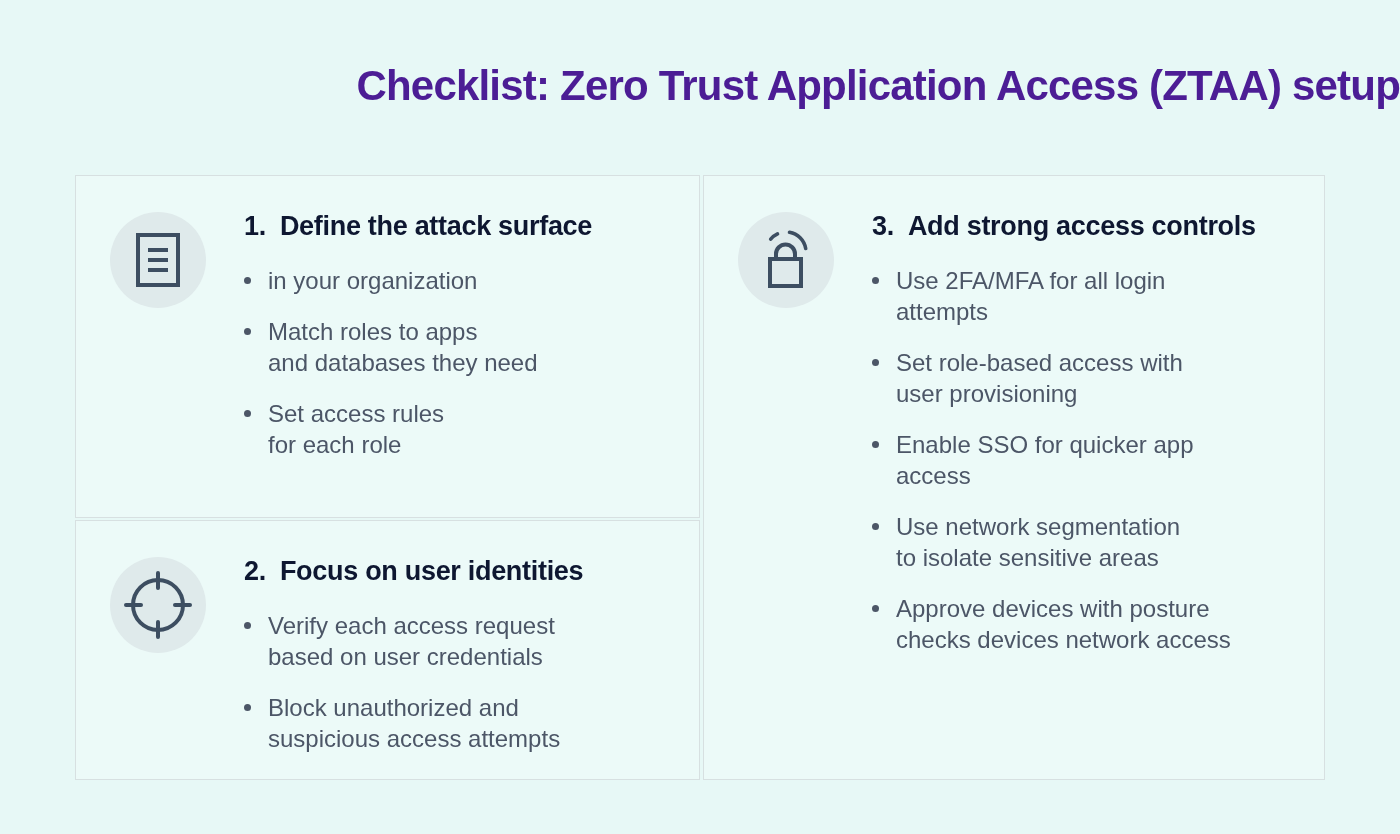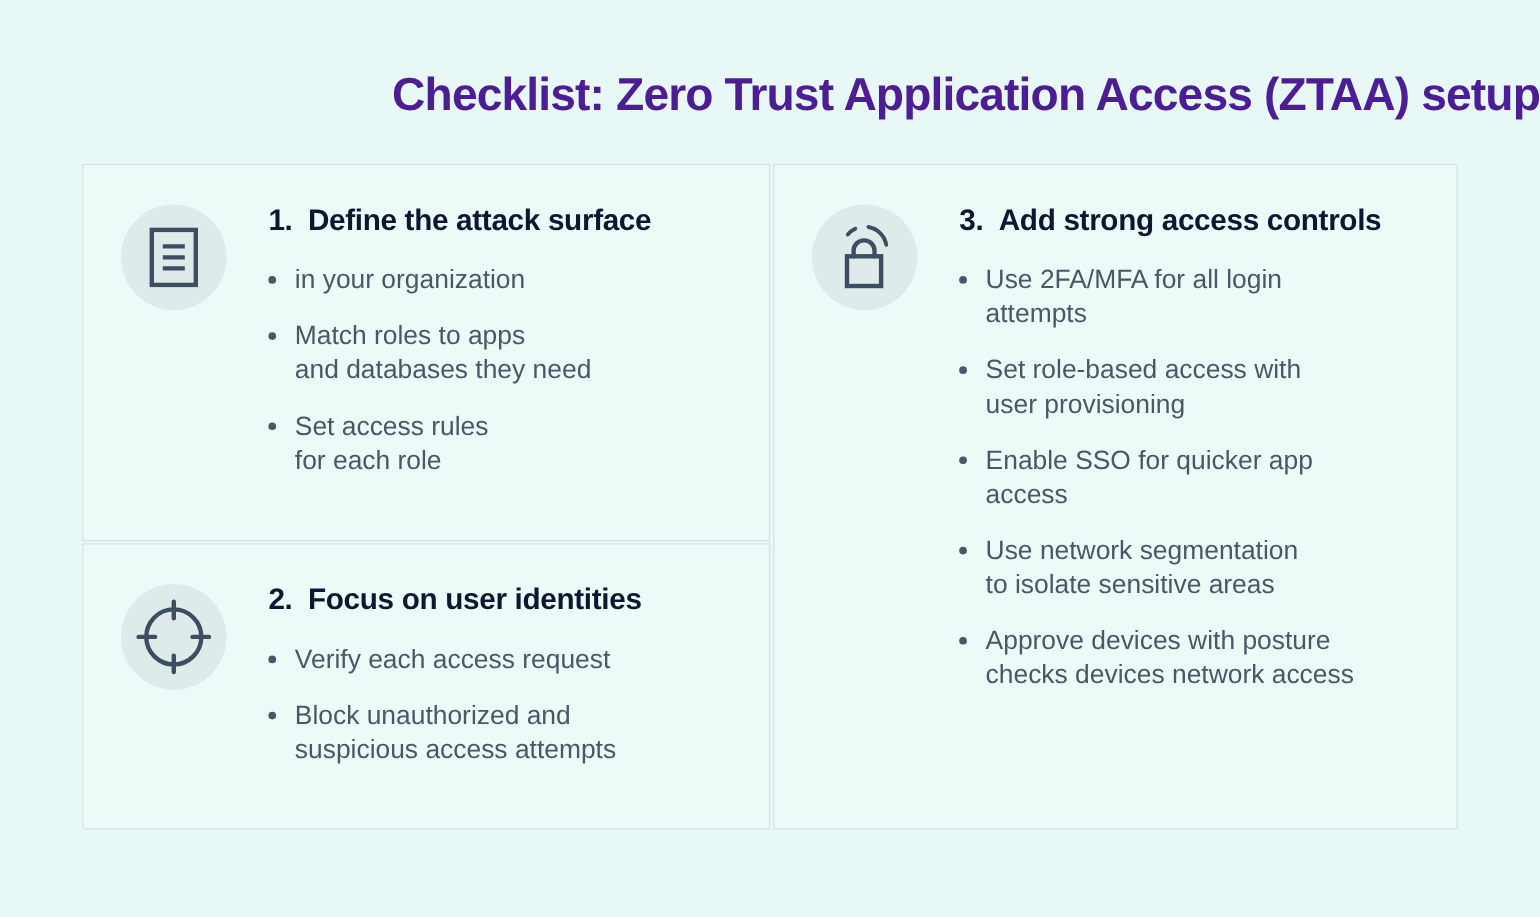--- a/index.html
+++ b/index.html
@@ -14,21 +14,21 @@
     position: absolute;
     top: 62px; left: 0; width: 1400px;
     text-align: right;
     font-size: 42px;
     font-weight: 700;
     letter-spacing: -0.8px;
     color: #4c1d95;
   }
   .grid {
     position: absolute;
-    left: 75px; top: 149px;
+    left: 75px; top: 175px;
     width: 1250px; height: 605px;
     display: flex;
     column-gap: 3px;
   }
   .col-left {
     width: 625px;
     display: flex;
     flex-direction: column;
     row-gap: 2px;
   }
@@ -149,20 +149,21 @@
           </svg>
         </span>
       </div>
       <div class="card-body">
         <h2 class="card-heading"><span class="num">2.</span><span>Focus on user identities</span></h2>
         <ul class="bullets">
           <li class="bullet">
             <span class="bullet-dot"></span>
             <div class="bullet-text">
               <div>Verify each access request</div>
+              <div>based on user credentials</div>
             </div>
           </li>
           <li class="bullet">
             <span class="bullet-dot"></span>
             <div class="bullet-text">
               <div>Block unauthorized and</div>
               <div>suspicious access attempts</div>
             </div>
           </li>
         </ul>

